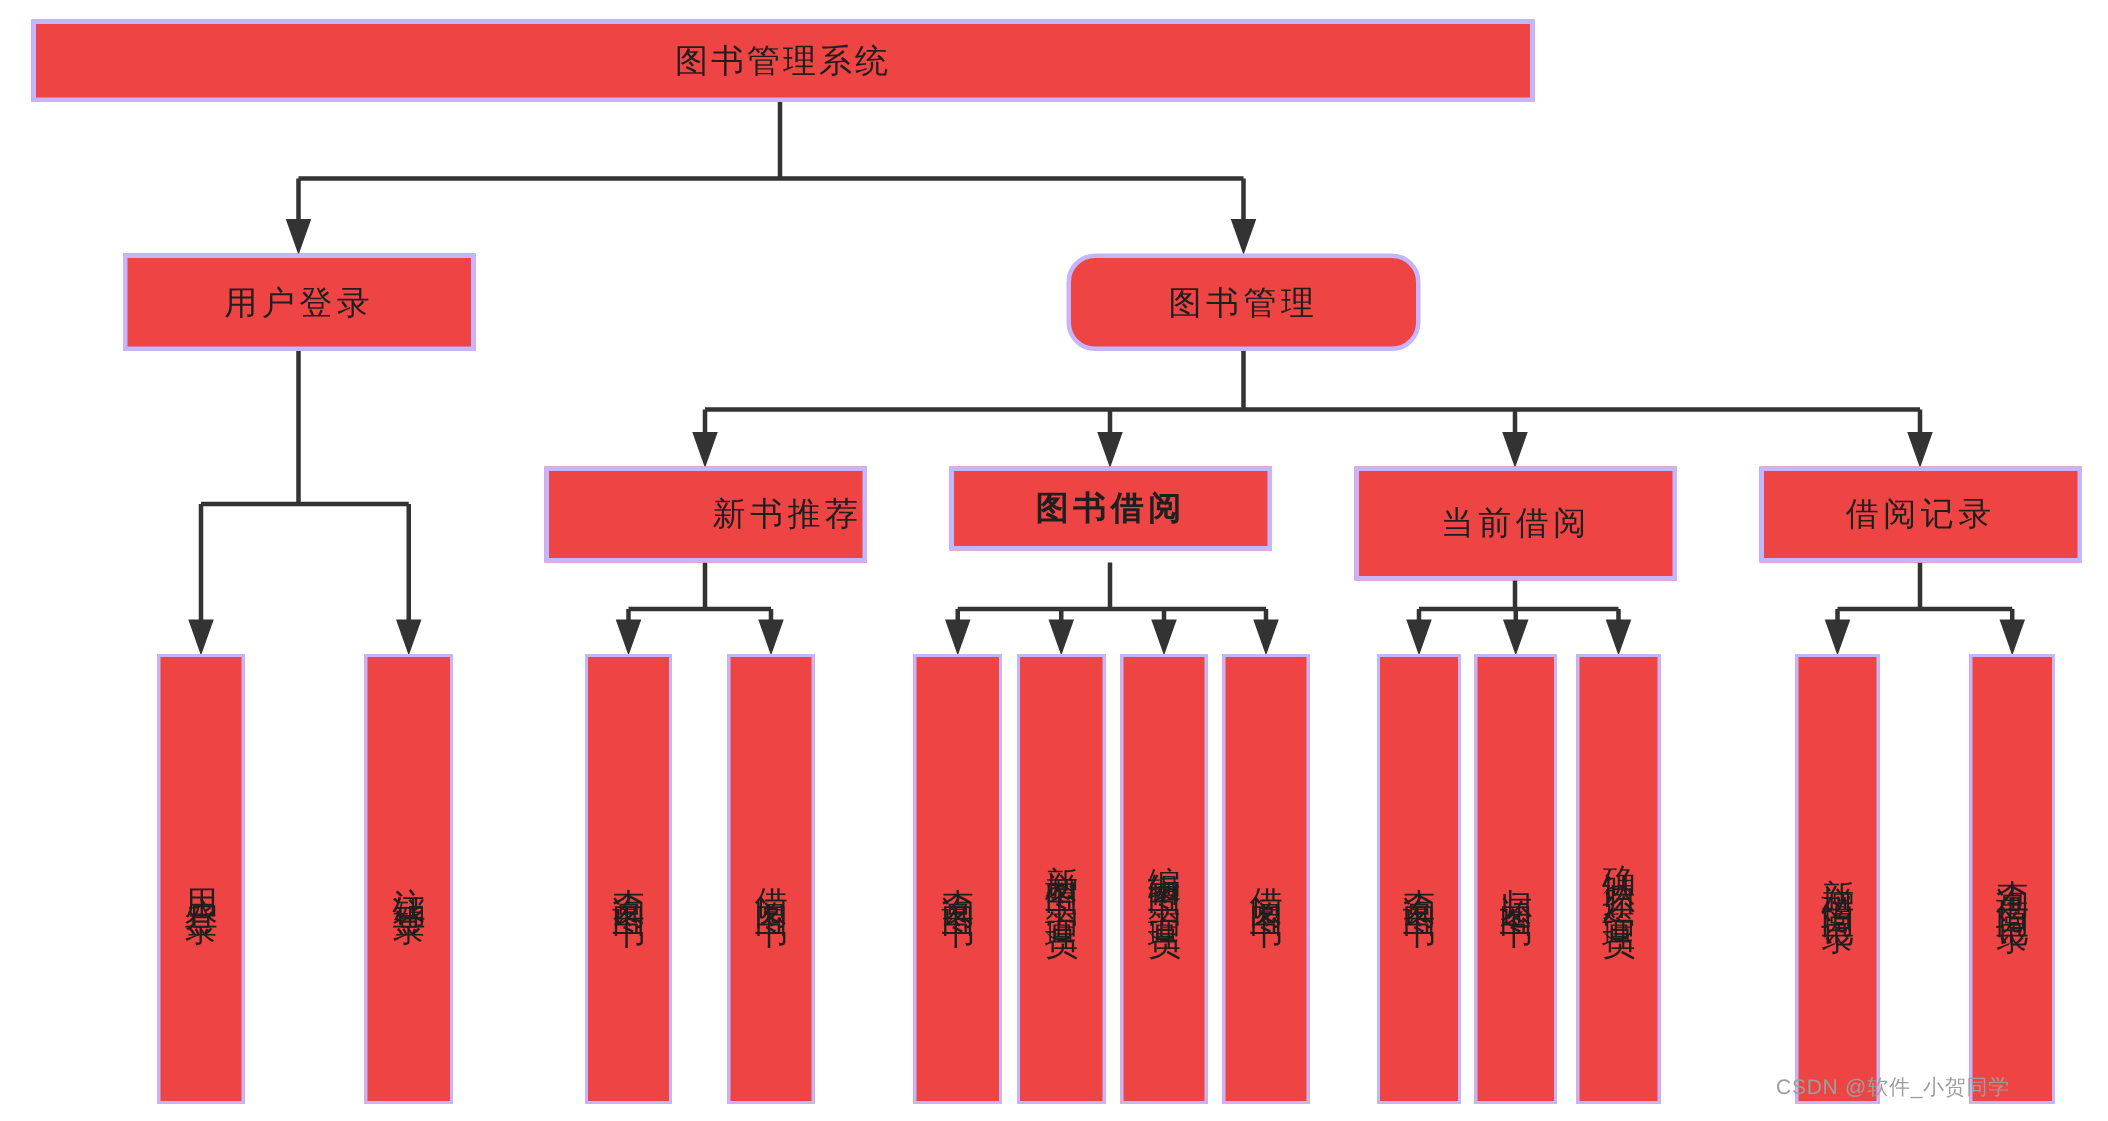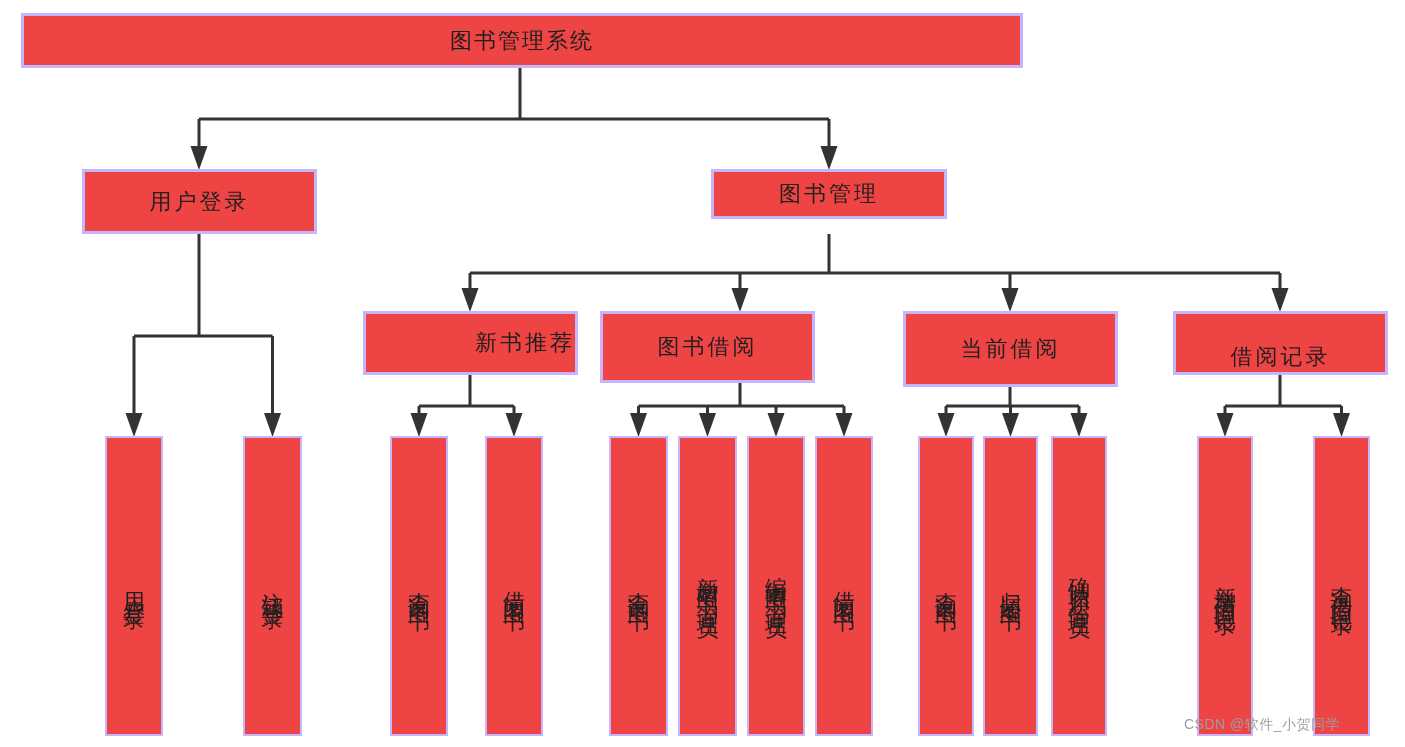--- a/index.html
+++ b/index.html
@@ -113,34 +113,34 @@
     </g>
   </svg>
 
   <div class="box" style="left:21px;top:13px;width:1002px;height:55px;">
     <span class="lbl root-lbl">图书管理系统</span>
   </div>
 
   <div class="box" style="left:82px;top:169px;width:235px;height:65px;">
     <span class="lbl">用户登录</span>
   </div>
-  <div class="box" style="left:711px;top:169px;width:236px;height:50px;">
+  <div class="box" style="left:711px;top:169px;width:236px;height:65px;border-radius:19px;">
     <span class="lbl">图书管理</span>
   </div>
 
   <div class="box" style="left:363px;top:311px;width:215px;height:64px;justify-content:flex-end;">
     <span class="lbl">新书推荐</span>
   </div>
-  <div class="box" style="left:600px;top:311px;width:215px;height:72px;">
+  <div class="box" style="left:633px;top:311px;width:215px;height:56px;font-weight:bold;">
     <span class="lbl">图书借阅</span>
   </div>
   <div class="box" style="left:903px;top:311px;width:215px;height:76px;">
     <span class="lbl">当前借阅</span>
   </div>
-  <div class="box" style="left:1173px;top:311px;width:215px;height:64px;align-items:flex-end;">
+  <div class="box" style="left:1173px;top:311px;width:215px;height:64px;">
     <span class="lbl">借阅记录</span>
   </div>
 
   <div class="box leaf" style="left:105px;top:436px;width:58px;height:300px;">
     <span class="lbl vtxt">用户登录</span>
   </div>
   <div class="box leaf" style="left:243px;top:436px;width:59px;height:300px;">
     <span class="lbl vtxt">注销登录</span>
   </div>
 

